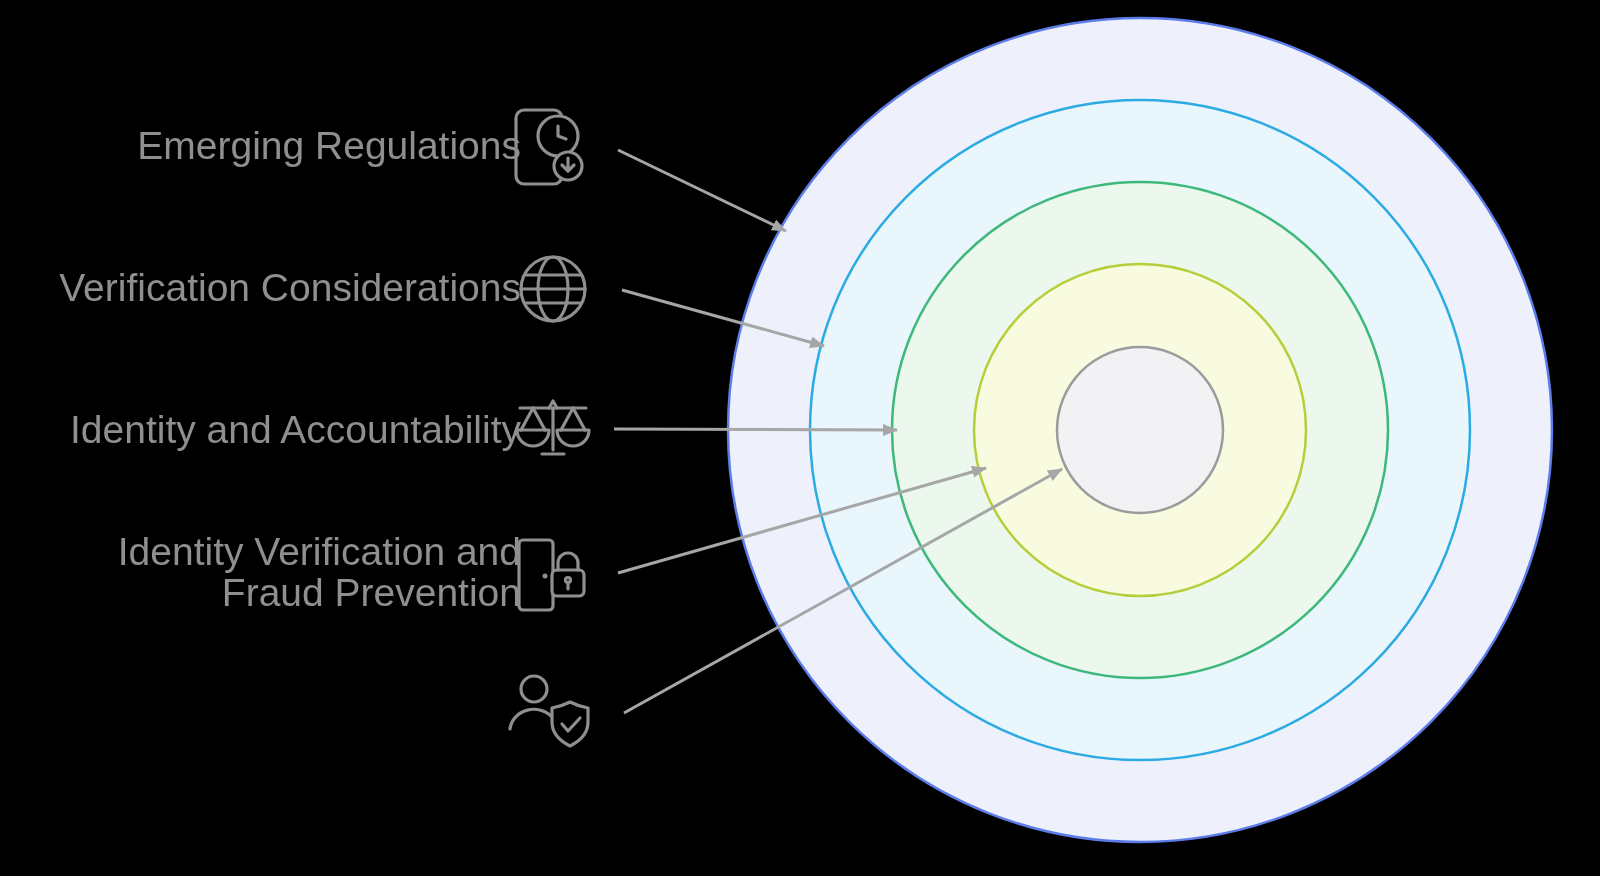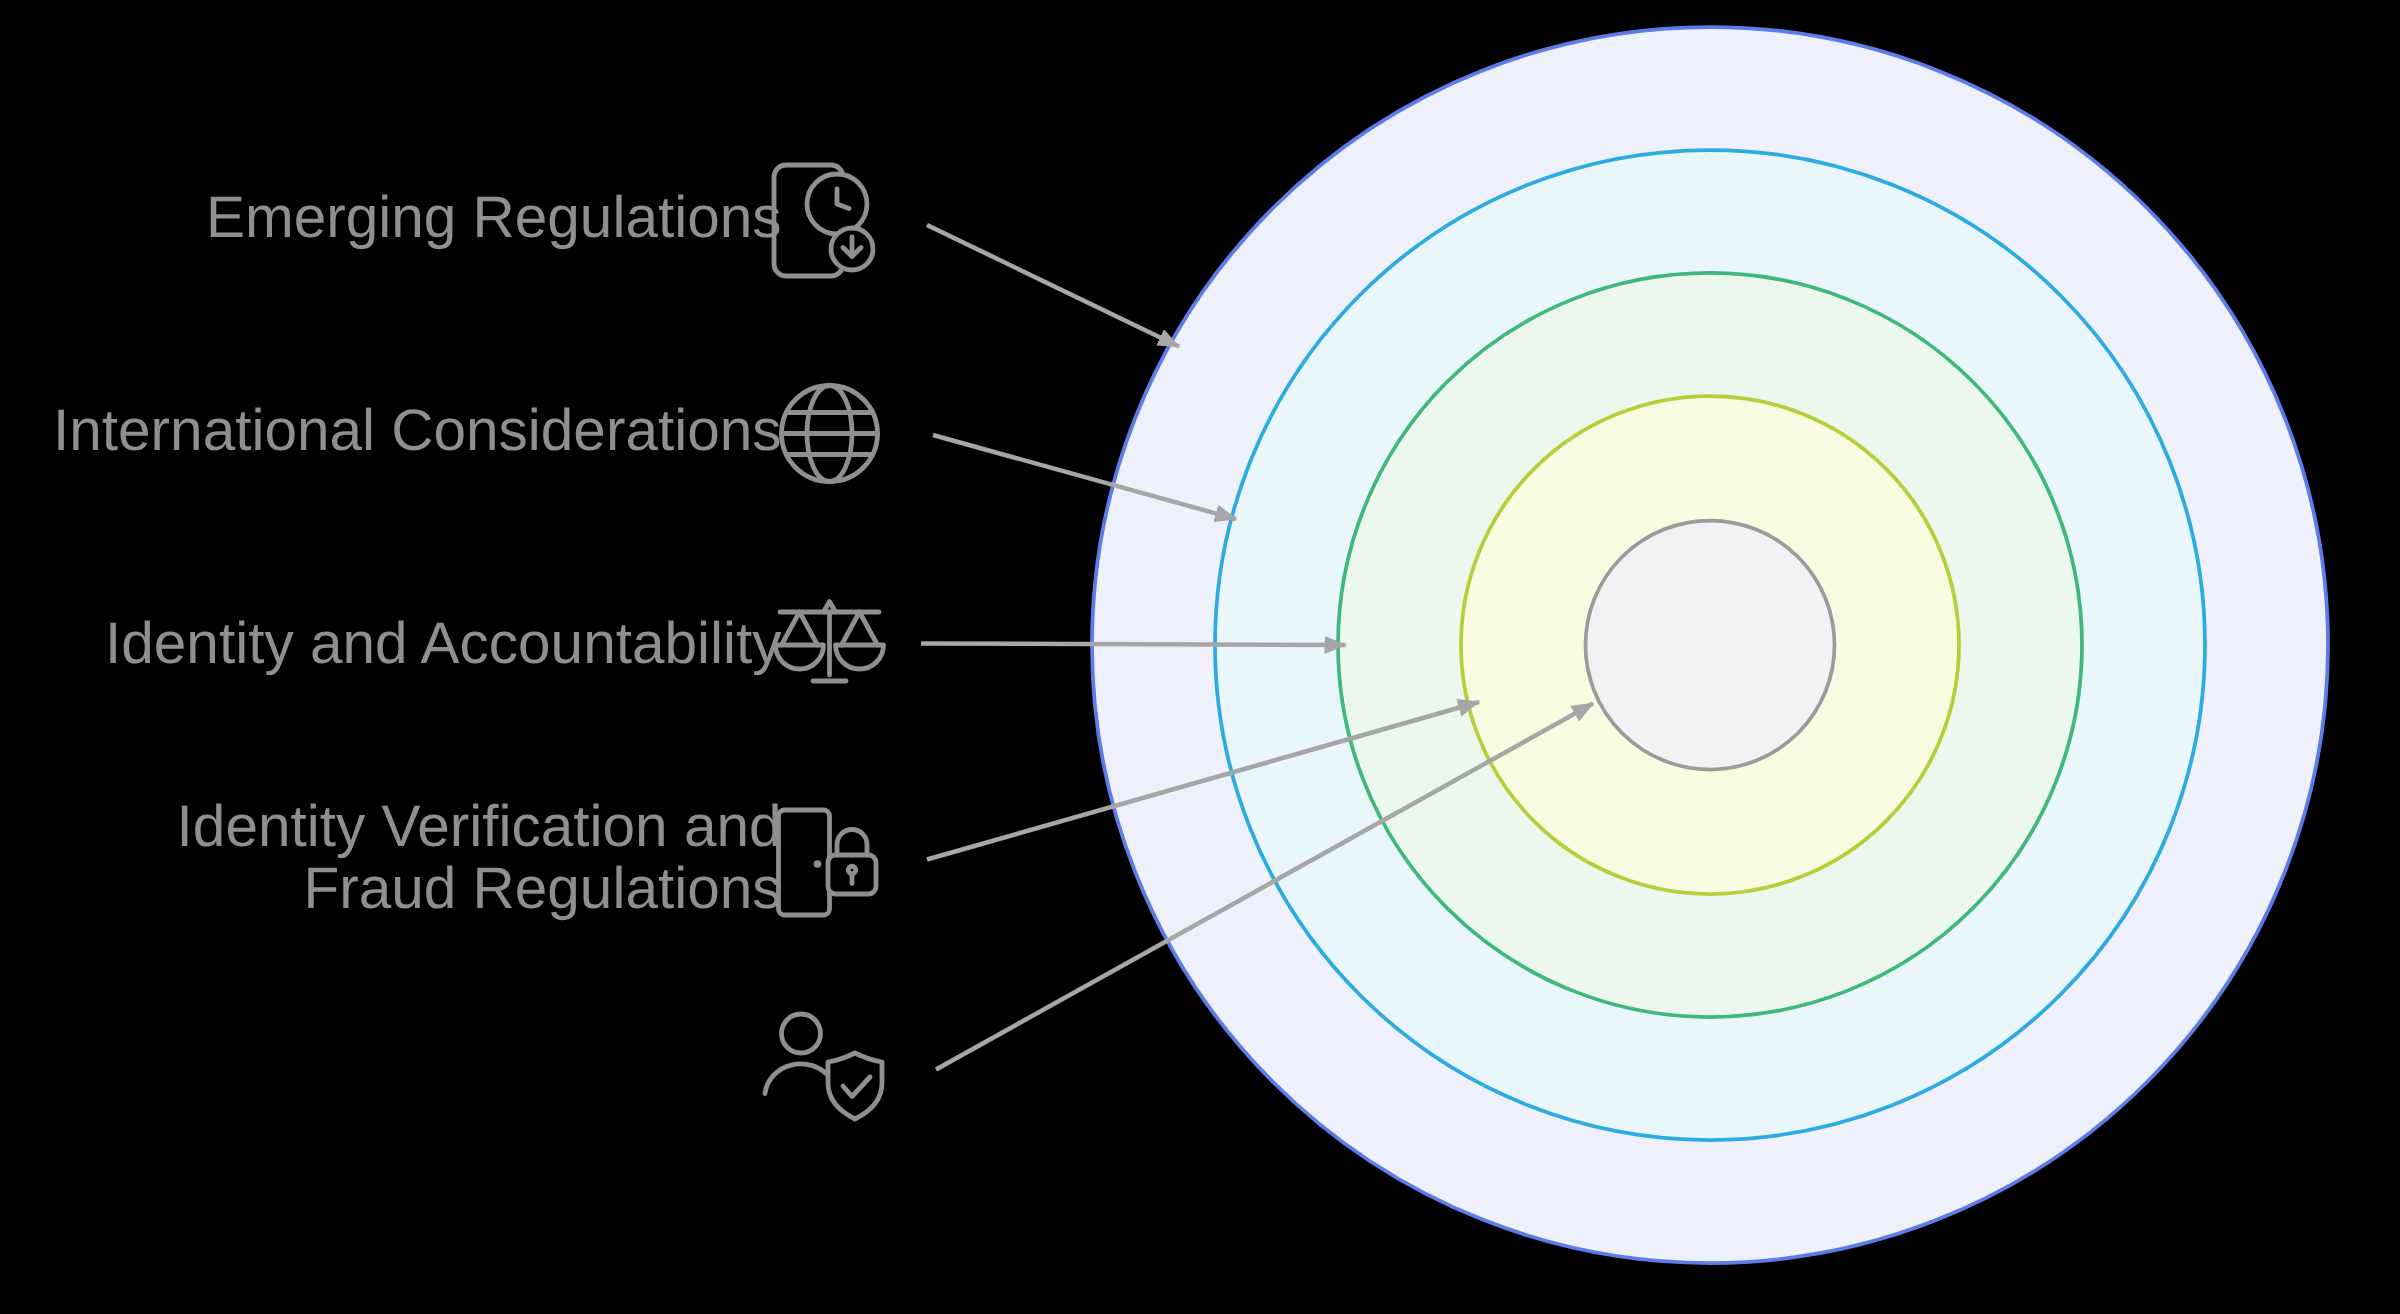--- a/index.html
+++ b/index.html
@@ -96,20 +96,20 @@
         <circle cx="28" cy="17" r="13"></circle>
         <path d="M4 57 A24 22 0 0 1 47 46"></path>
         <path d="M64 30 C70 33 76 35 82 36 V50 C82 62 74 69 64 74 C54 69 46 62 46 50 V36 C52 35 58 33 64 30 Z" fill="#000"></path>
         <path d="M56 52 L62 59 L74 46"></path>
       </g>
     </g>
   </svg>
 
   <div class="label" id="label-1">Emerging Regulations</div>
 
-  <div class="label" id="label-2">International Considerations</div>
+  <div class="label" id="label-2">Verification Considerations</div>
 
   <div class="label" id="label-3">Identity and Accountability</div>
 
-  <div class="label" id="label-4">Identity Verification and Fraud Regulations</div>
+  <div class="label" id="label-4">Identity Verification and Fraud Prevention</div>
 
 
 </div>
 
 </body></html>

